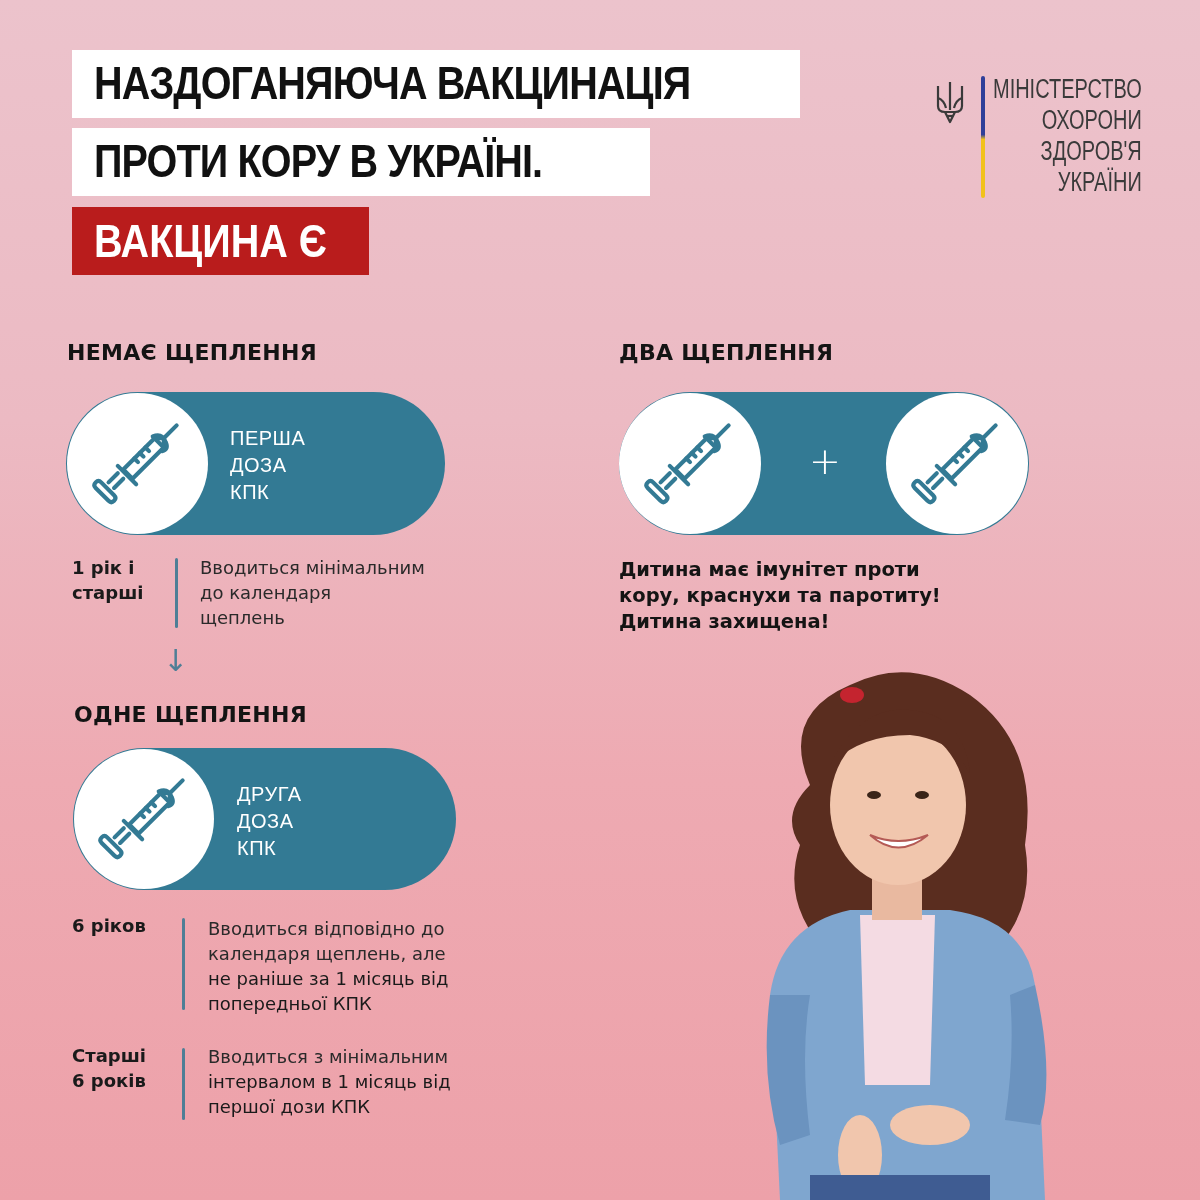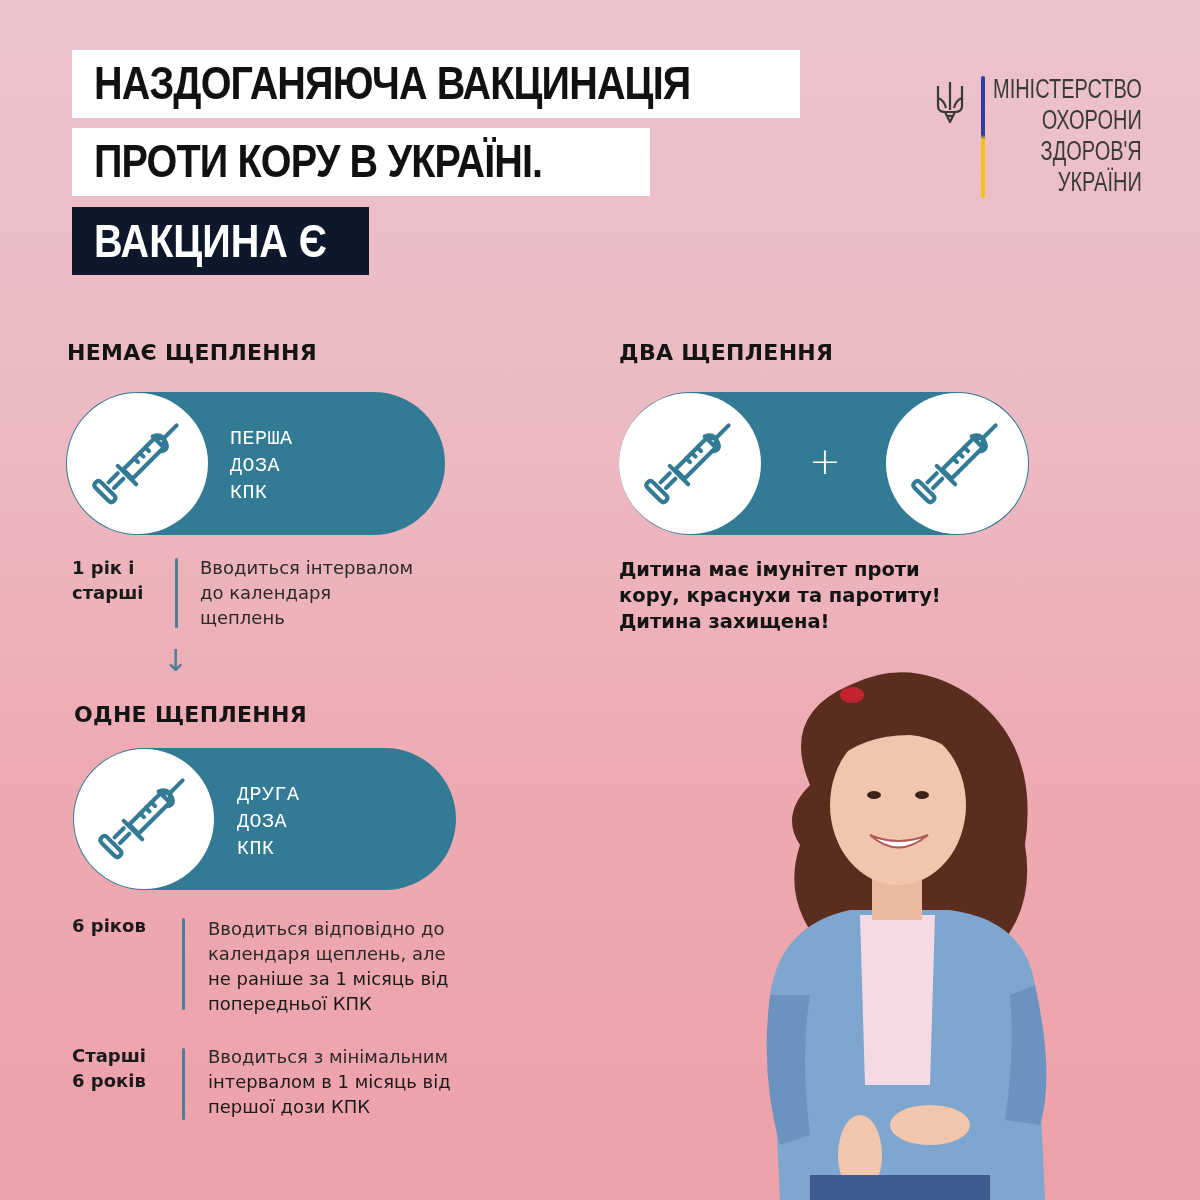--- a/index.html
+++ b/index.html
@@ -15,41 +15,41 @@
     position: absolute; background: #ffffff; color: #111;
     font-family: "Liberation Sans", sans-serif; font-weight: 700;
     font-size: 46px; line-height: 66px; padding: 0 14px 0 22px;
     transform-origin: left center; letter-spacing: -1px;
   }
   .title-box span { display: inline-block; transform: scaleX(0.86); transform-origin: left center; white-space: nowrap; }
   .title-1 { left: 72px; top: 50px; width: 692px; height: 68px; }
   .title-2 { left: 72px; top: 128px; width: 542px; height: 68px; }
   .title-3 {
     position: absolute; left: 72px; top: 207px; width: 297px; height: 68px;
-    background: #0f172a; color: #fff; font-family: "Liberation Sans", sans-serif;
+    background: #b91c1c; color: #fff; font-family: "Liberation Sans", sans-serif;
     font-weight: 700; font-size: 46px; line-height: 68px; padding-left: 22px; box-sizing: border-box;
   }
   .title-3 span { display: inline-block; transform: scaleX(0.86); transform-origin: left center; white-space: nowrap; }
 
   
   .logo { position: absolute; left: 935px; top: 76px; width: 220px; height: 125px; }
   .trident { position: absolute; left: 0; top: 4px; width: 30px; height: 46px; }
   .flag-bar { position: absolute; left: 46px; top: 0; width: 4px; height: 122px; border-radius: 2px;
     background: linear-gradient(180deg, #2f3f99 0%, #2f3f99 48%, #f2c21b 52%, #f2c21b 100%); }
   .logo-text { position: absolute; left: 58px; top: -2px; font-family: "Liberation Sans", sans-serif;
     font-size: 27px; line-height: 31px; color: #3a3a3a; text-align: right; }
   .logo-text div { transform: scaleX(0.74); transform-origin: left center; white-space: nowrap; }
 
   
   .sec-head { position: absolute; font-family: "DejaVu Sans", sans-serif; font-weight: 700; font-size: 22px; color: #141414; letter-spacing: 0.3px; }
 
   
   .pill { position: absolute; background: #337a94; border-radius: 72px; }
   .circle { position: absolute; background: #fff; border-radius: 50%; display: flex; align-items: center; justify-content: center; }
-  .pill-label { position: absolute; color: #fff; font-family: Liberation Mono, monospace; font-size: 20px; line-height: 27px; letter-spacing: 0.5px; }
+  .pill-label { position: absolute; color: #fff; font-family: Liberation Sans, sans-serif; font-size: 20px; line-height: 27px; letter-spacing: 0.5px; }
   .plus { position: absolute; color: #fff; font-size: 38px; font-weight: 300; line-height: 1; }
 
   
   .age { position: absolute; font-weight: 700; font-size: 18px; line-height: 25px; color: #1a1a1a; }
   .vline { position: absolute; width: 3px; background: #4e7e96; border-radius: 2px; }
   .desc { position: absolute; font-size: 18px; line-height: 25px; color: #2a2a2a; }
   .desc b { font-weight: 400; color: #1a1a1a; }
   .arrow { position: absolute; color: #4e7e96; font-size: 30px; line-height: 1; }
 
   .result { position: absolute; left: 619px; top: 557px; font-weight: 700; font-size: 19.5px; line-height: 26px; color: #141414; }
@@ -125,21 +125,21 @@
     <div>КПК</div>
   </div>
 </div>
 
 <div class="age" style="left:72px; top:555px;">
   <div>1 рік і</div>
   <div>старші</div>
 </div>
 <div class="vline" style="left:175px; top:558px; height:70px;"></div>
 <div class="desc" style="left:200px; top:555px;">
-  <div>Вводиться інтервалом</div>
+  <div>Вводиться мінімальним</div>
   <div>до календаря</div>
   <div>щеплень</div>
 </div>
 
 <div class="arrow" style="left:163px; top:646px;">↓</div>
 
 <div class="sec-head" style="left:74px; top:702px;">ОДНЕ ЩЕПЛЕННЯ</div>
 
 <div class="pill" style="left:73px; top:748px; width:383px; height:142px;">
   <div class="circle" style="left:1px; top:1px; width:140px; height:140px;">

